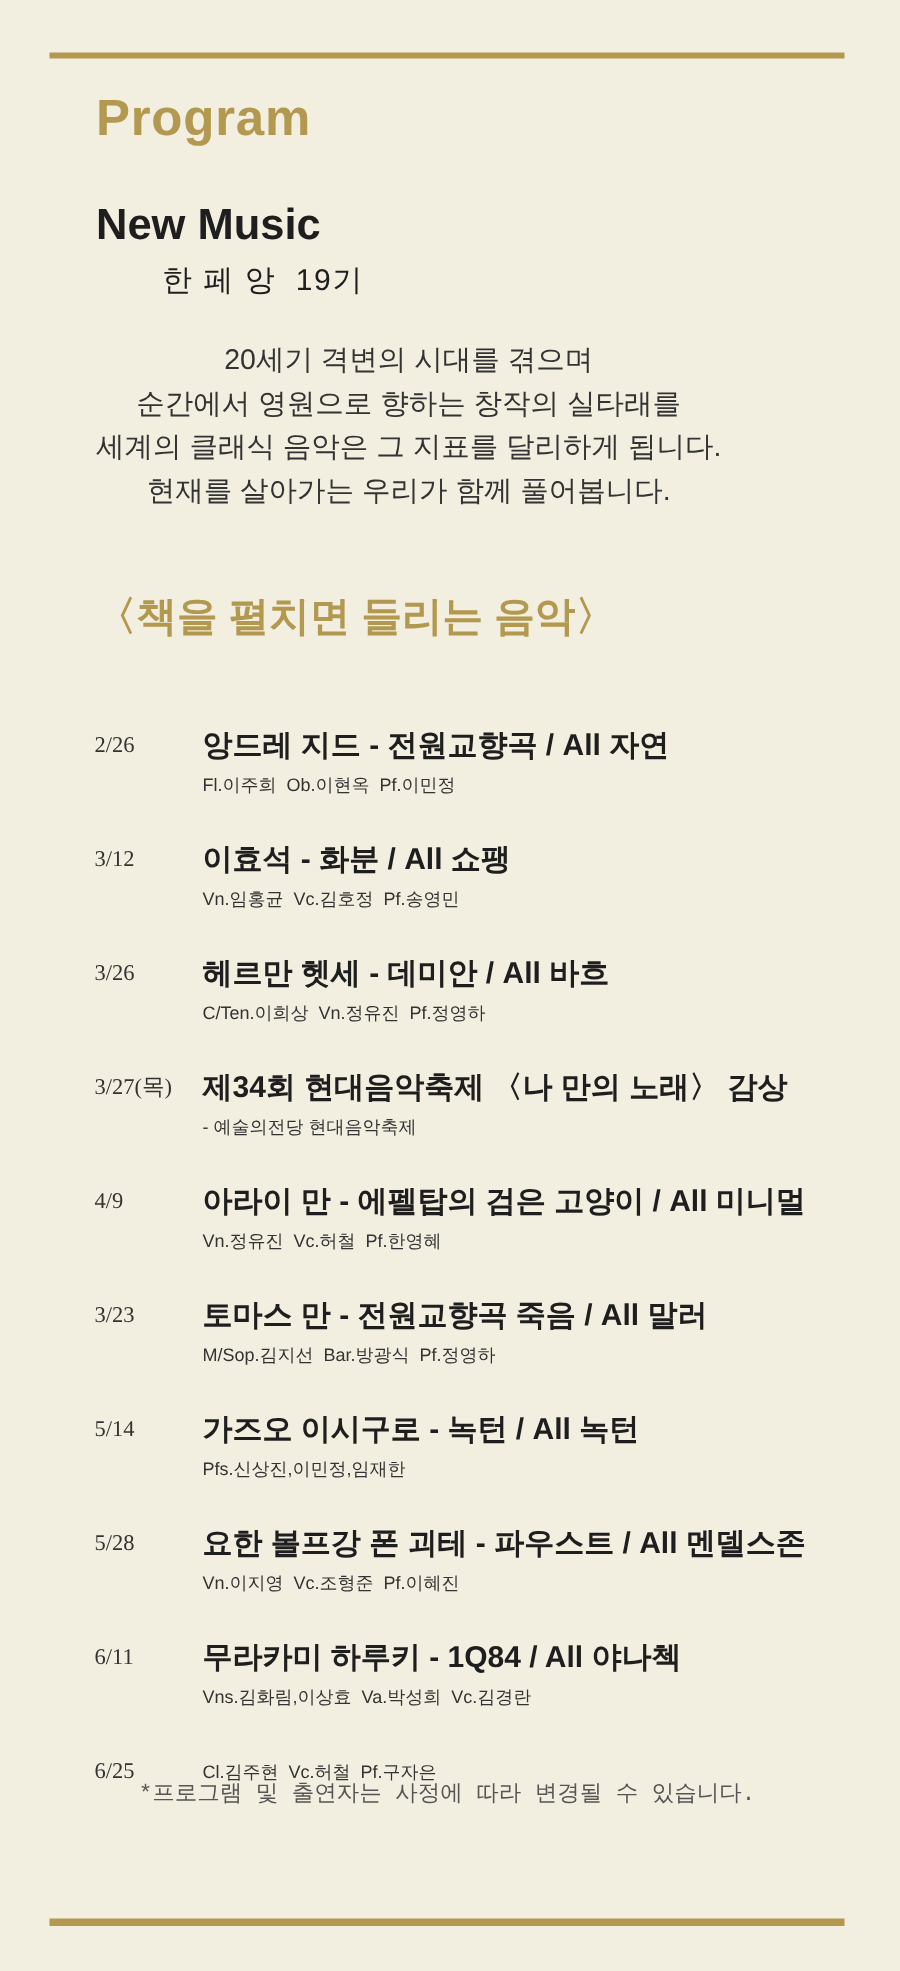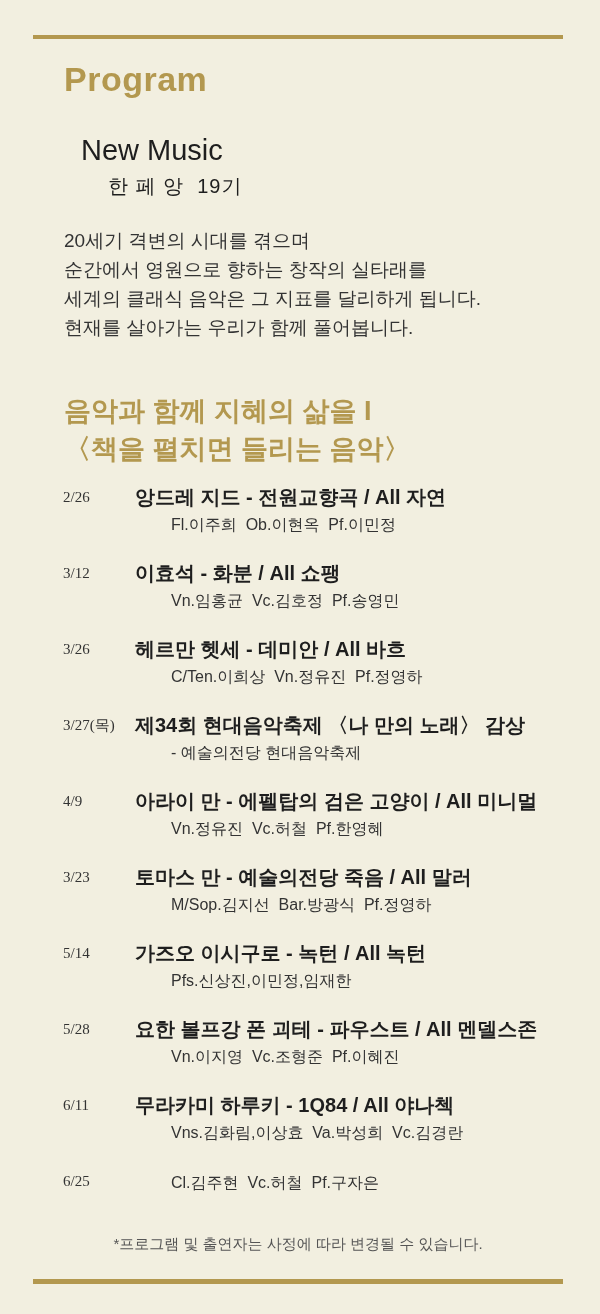--- a/index.html
+++ b/index.html
@@ -35,41 +35,41 @@
     font-size: 34px;
     font-weight: 600;
     letter-spacing: 0.5px;
     color: var(--gold, #b3984f);
   }
   .series-title {
     position: absolute;
     left: 64px;
     top: 134px;
     font-size: 29px;
-    font-weight: 400;
+    font-weight: 700;
     color: var(--title_text, #1e1e1e);
-    margin-left: 17px;
   }
   .edition-label {
     position: absolute;
     left: 64px;
     top: 173px;
     font-size: 20px;
     letter-spacing: 1px;
     color: var(--title_text, #1e1e1e);
     white-space: pre;
     margin-left: 44px;
   }
   .intro {
     position: absolute;
     left: 64px;
     top: 226px;
     font-size: 19px;
     line-height: 29px;
     color: var(--body_text, #2e2e2e);
+    text-align: center;
   }
   .section-heading {
     position: absolute;
     left: 64px;
     top: 392px;
     font-size: 27px;
     font-weight: 700;
     line-height: 38px;
     color: var(--gold, #b3984f);
   }
@@ -96,33 +96,33 @@
   .event-body { flex: 1; min-width: 0; }
   .event-title {
     font-size: 20px;
     font-weight: 700;
     line-height: 26px;
     color: var(--title_text, #1b1b1b);
     white-space: nowrap;
   }
   .event-performers {
     margin-top: 5px;
-    font-size: 16px;
+    font-size: 12px;
     color: var(--body_text, #3c3c3c);
     white-space: pre;
-    margin-left: 36px;
   }
   .footnote {
     position: absolute;
     left: 33px;
-    top: 1235px;
+    top: 1186px;
     width: 530px;
     text-align: center;
     font-size: 15px;
     color: var(--footnote_text, #555555);
+    font-family: Liberation Mono, monospace;
   }
 </style>
 </head>
 <body>
 
 <div class="poster">
 
   <div class="rule top"></div>
 
   <div class="program-title">Program</div>
@@ -132,21 +132,20 @@
   <div class="edition-label">한 페 앙  19기</div>
 
   <div class="intro">
     <div>20세기 격변의 시대를 겪으며</div>
     <div>순간에서 영원으로 향하는 창작의 실타래를</div>
     <div>세계의 클래식 음악은 그 지표를 달리하게 됩니다.</div>
     <div>현재를 살아가는 우리가 함께 풀어봅니다.</div>
   </div>
 
   <div class="section-heading">
-    <div>음악과 함께 지혜의 삶을 I</div>
     <div>〈책을 펼치면 들리는 음악〉</div>
   </div>
 
   <div class="event-list">
 
     <div class="event">
       <div class="event-date">2/26</div>
       <div class="event-body">
         <div class="event-title">앙드레 지드 - 전원교향곡 / All 자연</div>
         <div class="event-performers">Fl.이주희  Ob.이현옥  Pf.이민정</div>
@@ -181,21 +180,21 @@
       <div class="event-date">4/9</div>
       <div class="event-body">
         <div class="event-title">아라이 만 - 에펠탑의 검은 고양이 / All 미니멀</div>
         <div class="event-performers">Vn.정유진  Vc.허철  Pf.한영혜</div>
       </div>
     </div>
 
     <div class="event">
       <div class="event-date">3/23</div>
       <div class="event-body">
-        <div class="event-title">토마스 만 - 예술의전당 죽음 / All 말러</div>
+        <div class="event-title">토마스 만 - 전원교향곡 죽음 / All 말러</div>
         <div class="event-performers">M/Sop.김지선  Bar.방광식  Pf.정영하</div>
       </div>
     </div>
 
     <div class="event">
       <div class="event-date">5/14</div>
       <div class="event-body">
         <div class="event-title">가즈오 이시구로 - 녹턴 / All 녹턴</div>
         <div class="event-performers">Pfs.신상진,이민정,임재한</div>
       </div>

